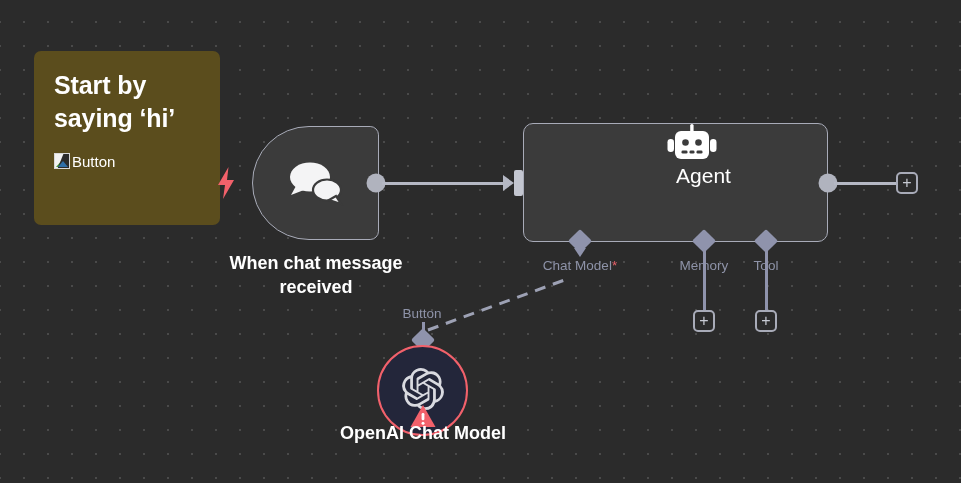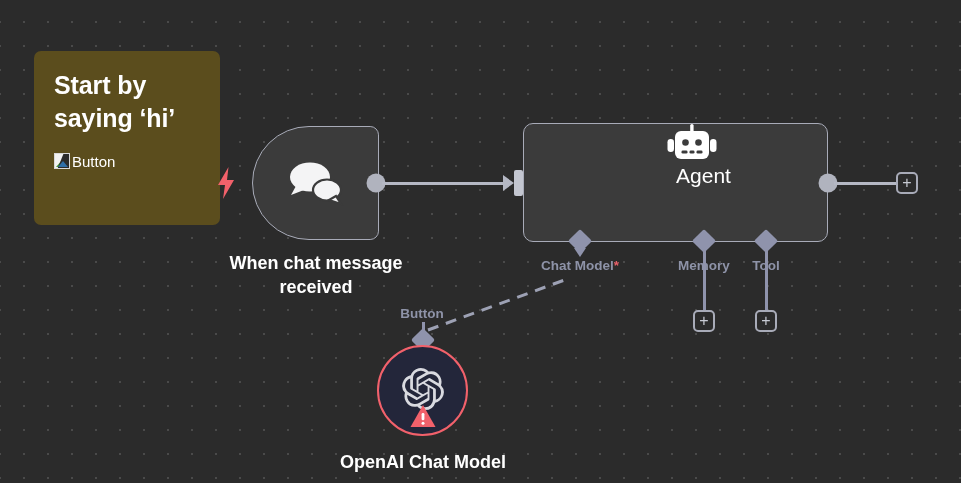--- a/index.html
+++ b/index.html
@@ -145,31 +145,30 @@
   .node-caption {
     position: absolute;
     color: #ffffff;
     font-size: 18px;
     font-weight: bold;
     text-align: center;
     line-height: 1.32;
     white-space: pre-line;
   }
   .caption-trigger { left: 205px; top: 252px; width: 222px; }
-  .caption-openai  { left: 312px; top: 451px; width: 222px; }
+  .caption-openai  { left: 312px; top: 422px; width: 222px; }
 
   
   .sub-label {
     position: absolute;
     color: #8e93a8;
     font-size: 13.5px;
     text-align: center;
     white-space: nowrap;
     transform: translateX(-50%);
-    font-weight: bold;
   }
   .sub-label .req { color: #e8606a; }
 
   
   .diamond {
     position: absolute;
     width: 17px;
     height: 17px;
     background: #8f93ac;
     transform: translate(-50%, -50%) rotate(45deg);

